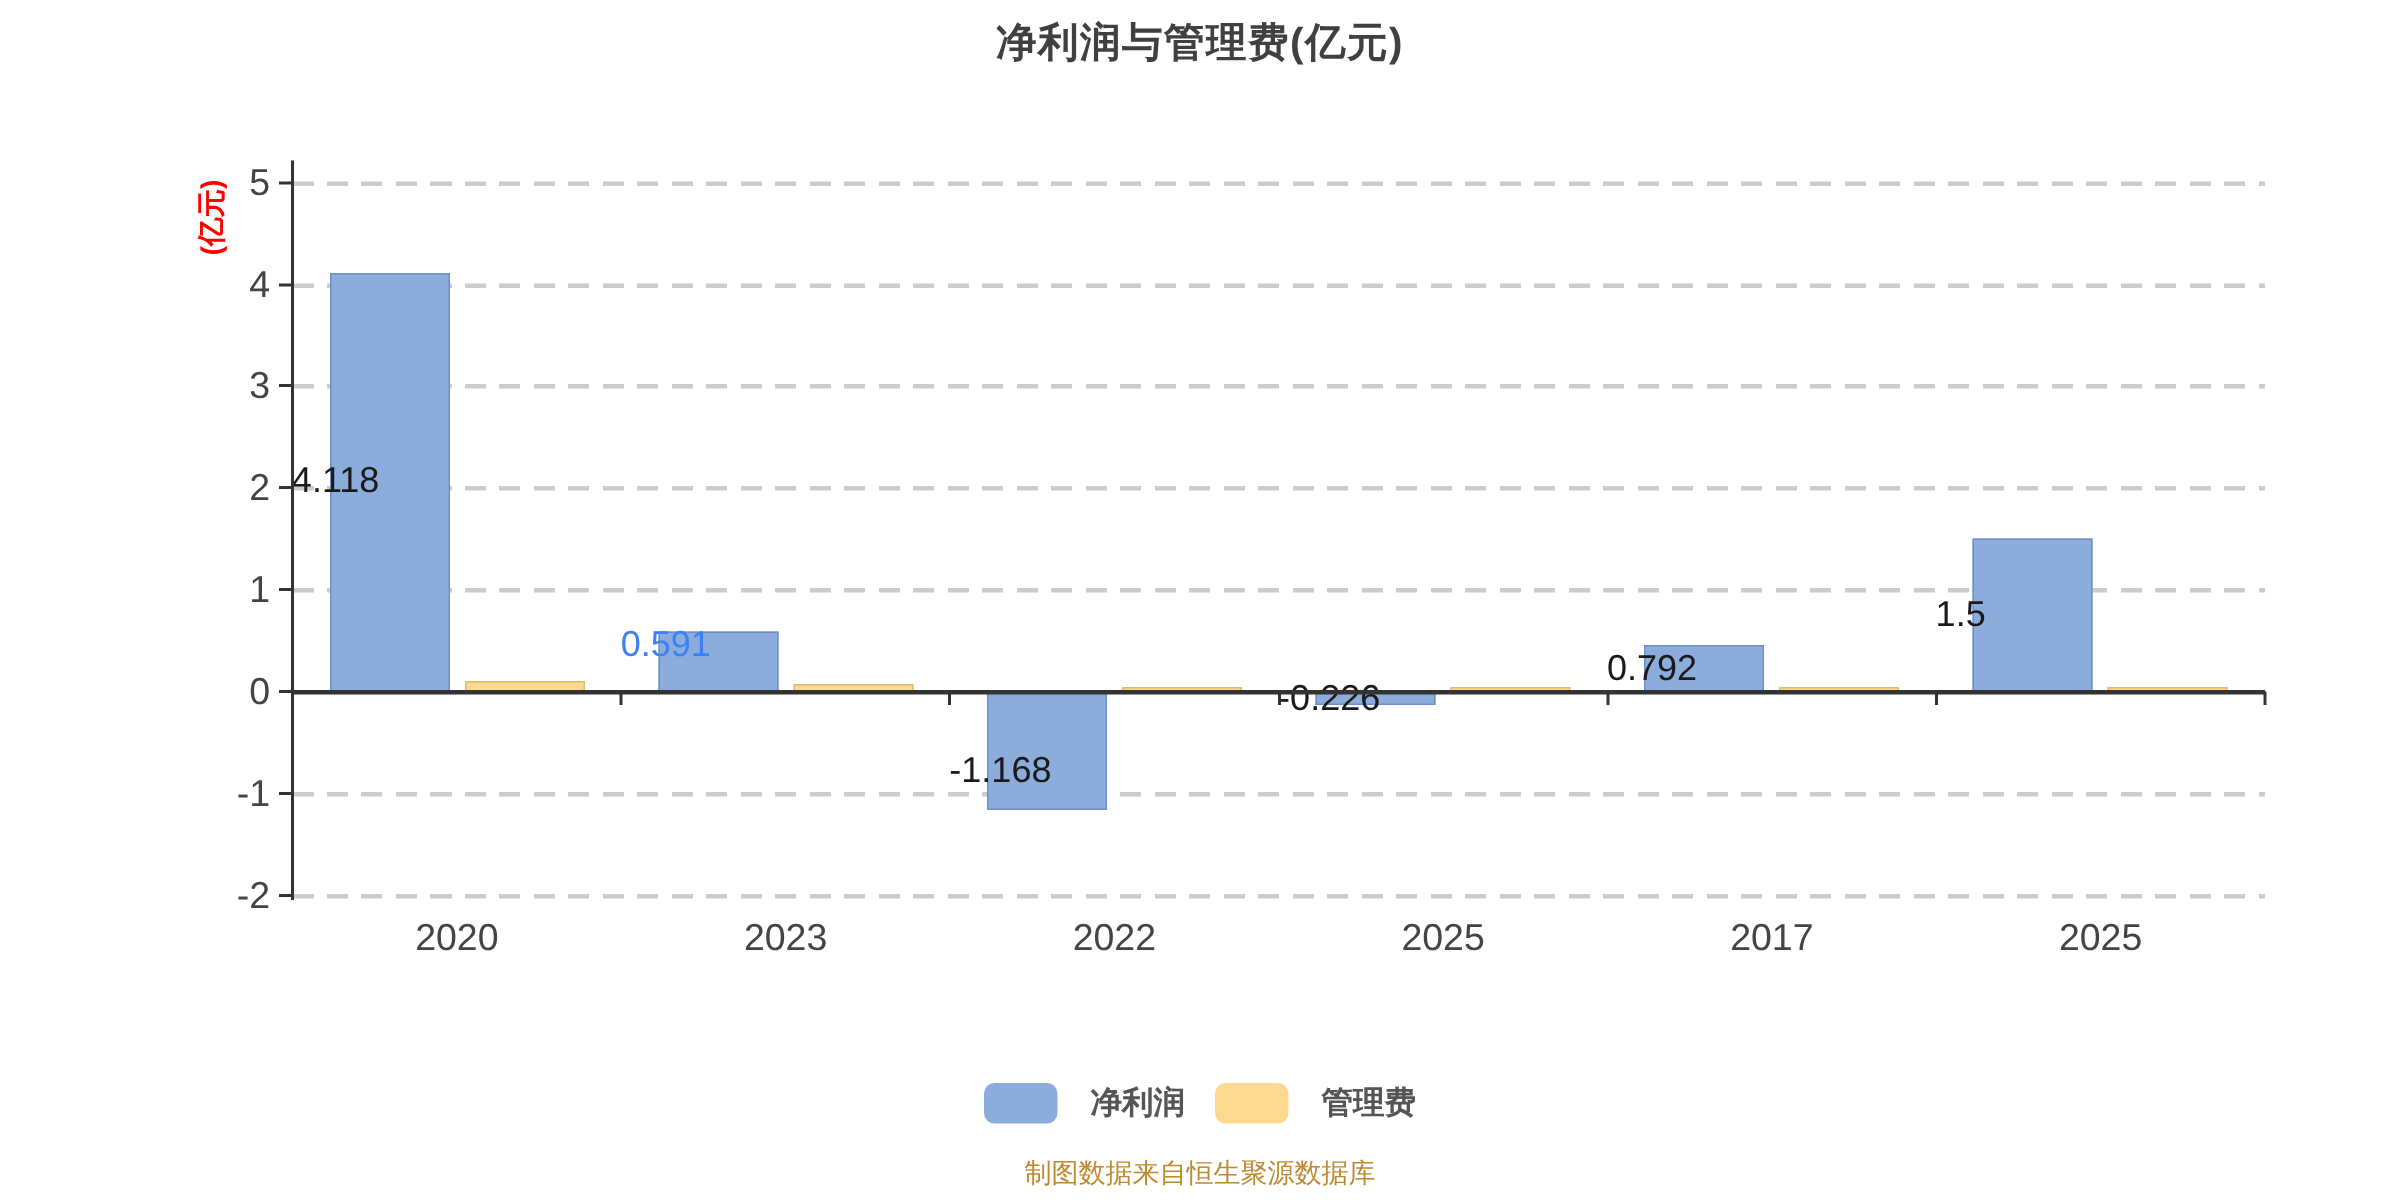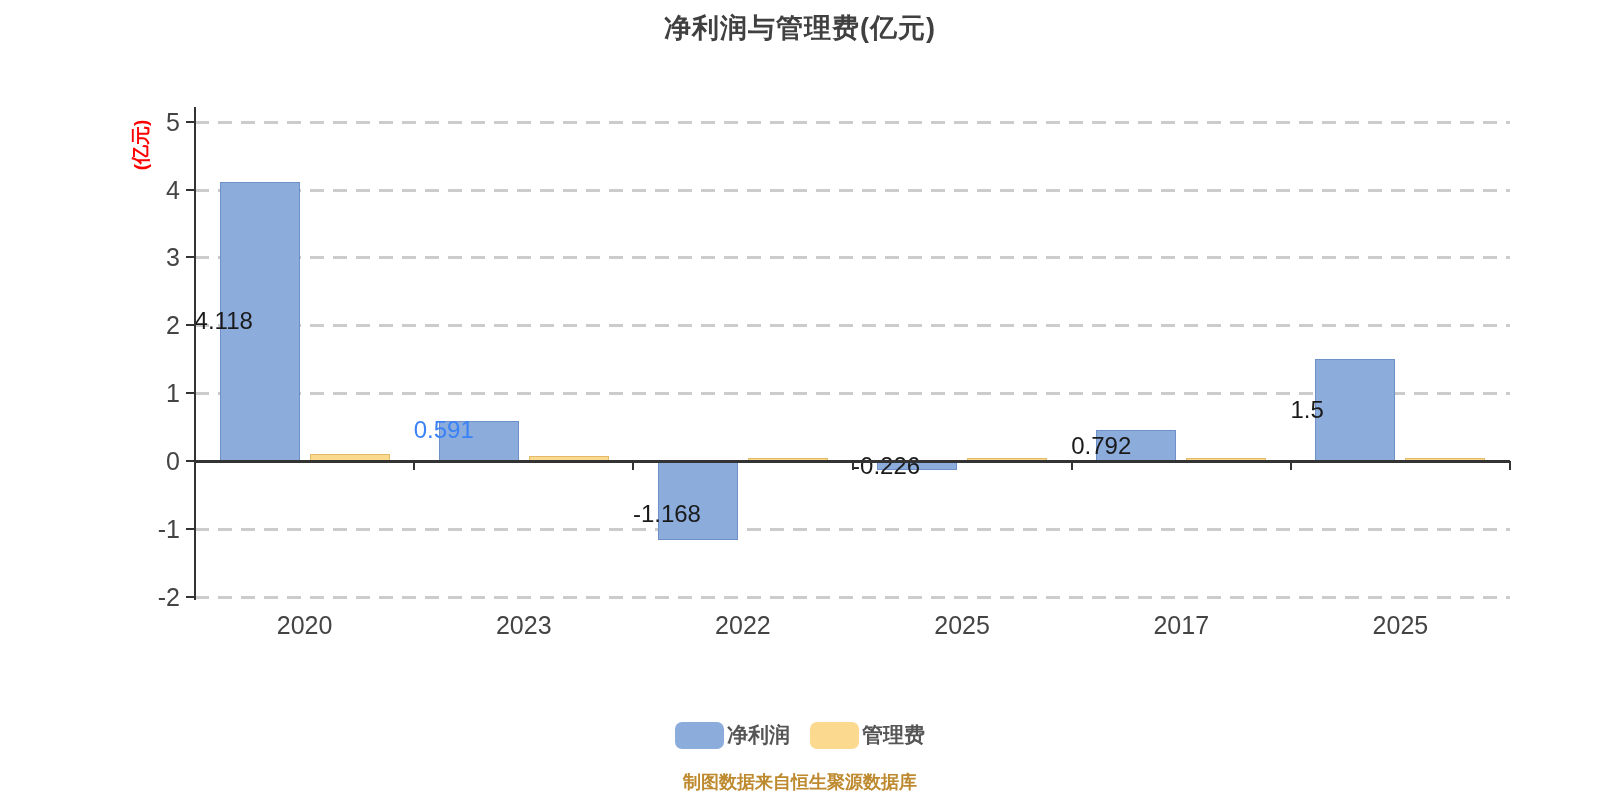--- a/index.html
+++ b/index.html
@@ -27,26 +27,26 @@
   }
   .bar{position:absolute;box-sizing:border-box;z-index:2;}
   .bar-label{
     position:absolute;width:130px;text-align:left;font-size:24px;
     height:30px;line-height:30px;z-index:3;
   }
   #legend{
     position:absolute;top:721px;left:0;width:1600px;
     display:flex;justify-content:center;align-items:center;gap:20px;z-index:2;
   }
-  .legend-item{display:flex;align-items:center;gap:3px;}
+  .legend-item{display:flex;align-items:center;gap:22px;}
   .swatch{width:49px;height:27px;border-radius:7px;}
   .legend-text{font-size:21px;font-weight:bold;}
   #footer{
     position:absolute;top:770px;left:0;width:1600px;text-align:center;
-    font-size:18px;font-weight:bold;z-index:2;
+    font-size:18px;font-weight:normal;z-index:2;
   }
 </style>
 </head>
 <body>
 
 <div id="title" style="color: rgb(64, 64, 64);">净利润与管理费(亿元)</div>
 <div id="ylabel" style="color: rgb(255, 0, 0);">(亿元)</div>
 
 <div id="plot">
     <div class="gridline" style="left: 195px; top: 120.715px; width: 1315px; background: repeating-linear-gradient(90deg, rgb(204, 204, 204) 0px, rgb(204, 204, 204) 14px, transparent 14px, transparent 23px);"></div>

